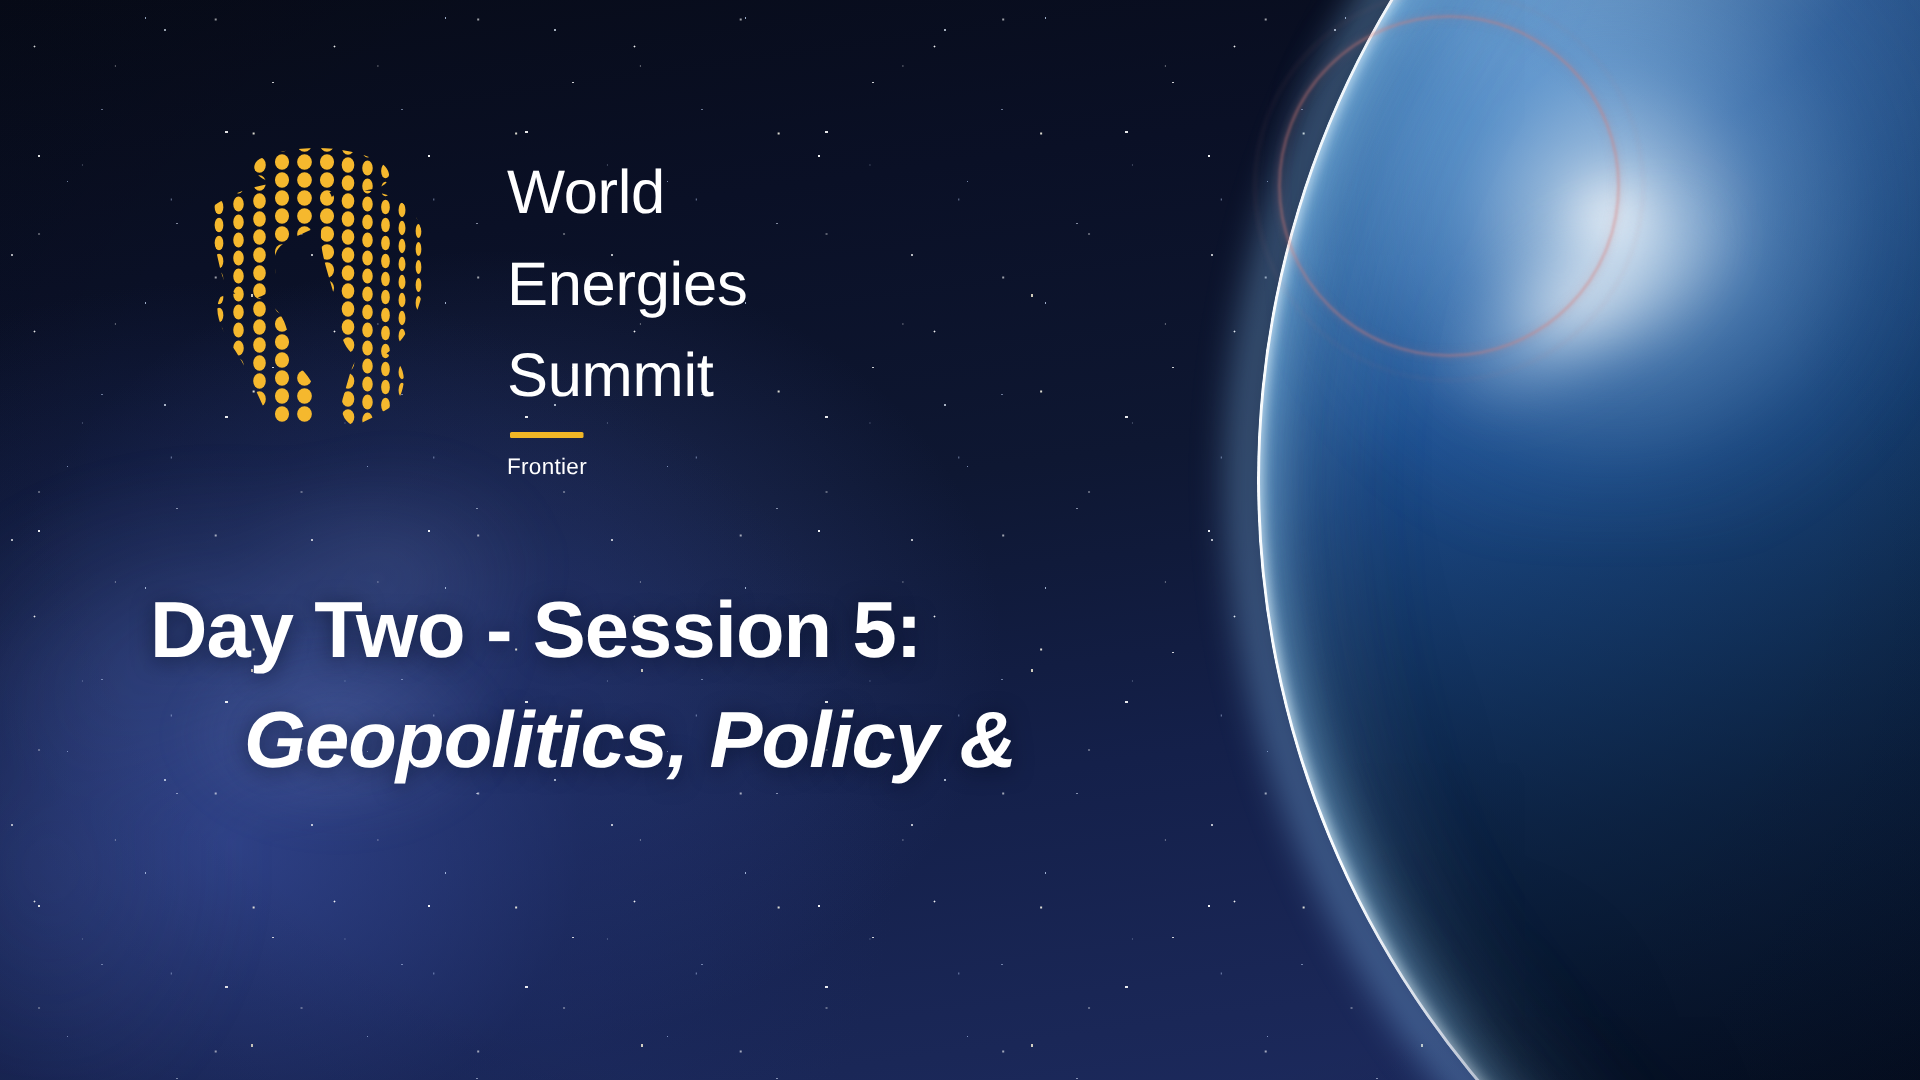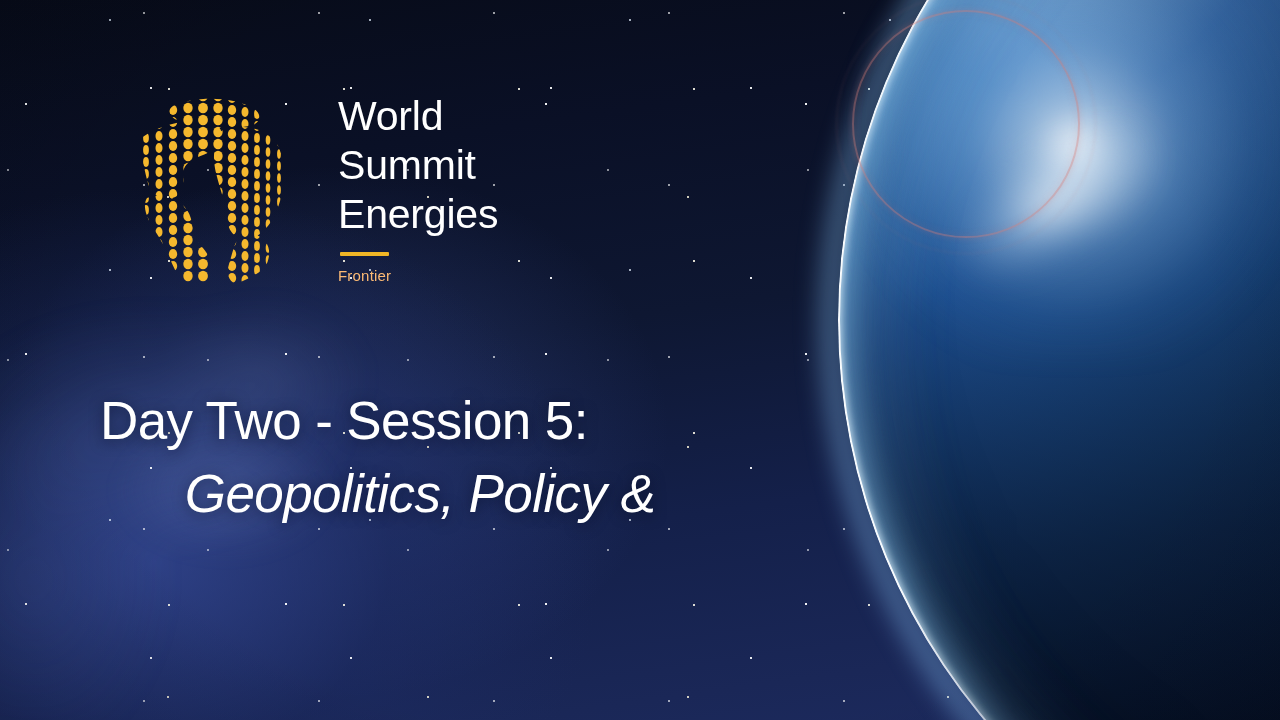--- a/index.html
+++ b/index.html
@@ -154,43 +154,44 @@
   .globe-mark svg { display:block; width:215px; height:205px; }
 
   .brand { margin-left:28px; padding-top:6px; }
   .brand-line {
     color:#ffffff;
     font-size:41px;
     line-height:49px;
     font-weight:400;
     letter-spacing:-0.2px;
     white-space:nowrap;
+    margin-top:12px;
   }
   .brand-rule {
     width:49px; height:4px;
     background:#f0b626;
     margin:13px 0 11px 2px;
     border-radius:1px;
   }
   .brand-sub {
-    color:#fdba74;
+    color:#ffffff;
     font-size:15px;
     font-weight:400;
     letter-spacing:0.2px;
   }
 
   
   .session-title {
     position:absolute;
     left:100px; top:384px;
     width:640px;
     color:#ffffff;
     font-size:53px;
     line-height:73px;
-    font-weight:400;
+    font-weight:700;
     letter-spacing:-0.6px;
     text-shadow:0 2px 14px rgba(4,10,28,0.55);
   }
   .session-title .ital { font-style:italic; display:block;text-align:center; }
   .session-title .up   { font-style:normal; display:block; }
 
   
   .vignette {
     position:absolute; inset:0; pointer-events:none;
     background:radial-gradient(ellipse 1100px 760px at 50% 48%, rgba(0,0,0,0) 52%, rgba(2,5,14,0.32) 100%);
@@ -524,22 +525,22 @@
                 <ellipse rx="1.5" ry="4.6" cx="0" cy="166"></ellipse>
               </g>
             </g>
           </g>
         </g>
       </svg>
     </div>
 
     <div class="brand">
       <div class="brand-line">World</div>
+      <div class="brand-line">Energies</div>
       <div class="brand-line">Summit</div>
-      <div class="brand-line">Energies</div>
       <div class="brand-rule"></div>
       <div class="brand-sub">Frontier</div>
     </div>
   </div>
 
   <div class="session-title">
     <span class="up">Day Two - Session 5:</span>
     <span class="ital">Geopolitics, Policy &amp;</span>
   </div>
 

